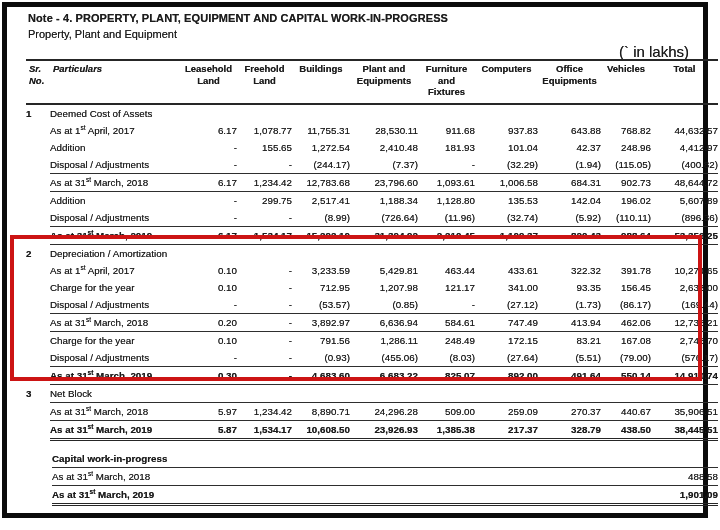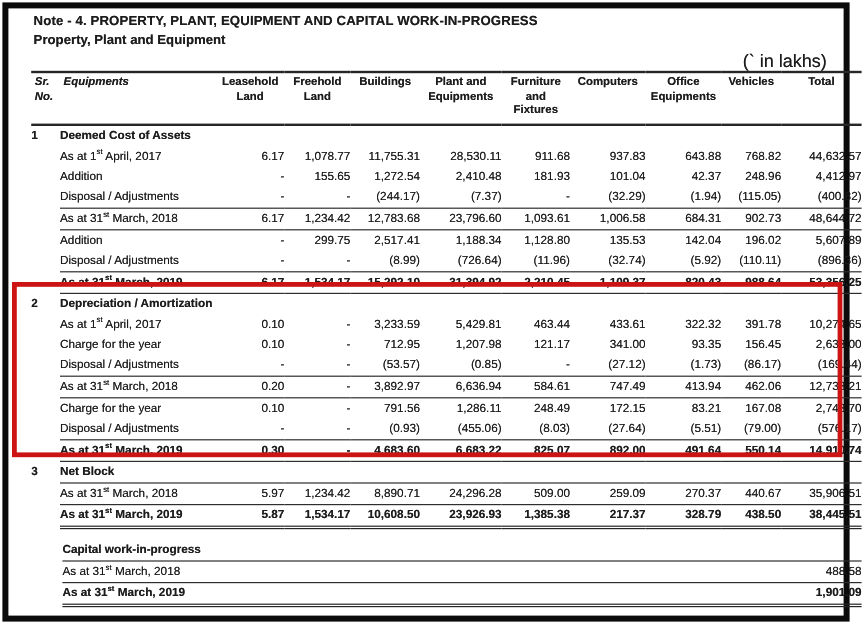--- a/index.html
+++ b/index.html
@@ -7,42 +7,42 @@
     width:720px;height:530px;position:relative;background:#ffffff;
     font-family:"Liberation Sans", sans-serif;color:#1c1c1c;overflow:hidden;
   }
   .frame{
     position:absolute;left:2px;top:2px;width:706px;height:516px;
     border:5px solid #0b0b0b;box-sizing:border-box;background:#ffffff;
   }
   .inner{position:absolute;left:0;top:0;width:696px;height:506px;
     text-shadow:0 0 .35px rgba(25,25,25,.75);margin-left:12px;}
   .title{position:absolute;left:9px;top:5px;font-size:11px;font-weight:700;letter-spacing:.1px;}
-  .subtitle{position:absolute;left:9px;top:21px;font-size:11px;font-weight:700;}
+  .subtitle{position:absolute;left:9px;top:21px;font-size:11px;font-weight:400;}
   .unit{position:absolute;right:26px;top:36px;font-size:15px;}
   table.main{
     position:absolute;left:7px;top:52px;width:692px;
     border-collapse:collapse;table-layout:fixed;
     border-top:2px solid #262626;
     font-size:9.8px;
   }
   table.main th{
     font-size:9.5px;font-weight:700;vertical-align:top;text-align:center;
     padding:2px 1px 1px 1px;line-height:11.5px;height:44px;box-sizing:border-box;
     border-bottom:2px solid #262626;
   }
   table.main th.th-left{text-align:left;padding-left:3px;font-style:italic;}
   table.main td{
     height:17px;line-height:17px;padding:0;box-sizing:border-box;
     white-space:nowrap;overflow:hidden;
   }
   td.sr{padding-left:5px;font-weight:700;}
   td.lbl{padding-left:2px;}
   td.num{text-align:right;padding-right:2px;}
-  td.sech{font-weight:700;padding-left:2px;}
+  td.sech{font-weight:400;padding-left:2px;}
   tr.bold td{font-weight:700;}
   tr.rt > .b{border-top:1px solid #2e2e2e;}
   tr.rb > .b{border-bottom:1px solid #2e2e2e;}
   tr.rbd > .b{border-bottom:3px double #262626;}
   sup{font-size:6.5px;vertical-align:super;line-height:0;}
   .cwip{position:absolute;left:33px;top:443px;width:666px;font-size:9.8px;}
   .cwip-h{font-weight:700;height:17px;line-height:17px;border-bottom:1px solid #2e2e2e;}
   .cwip-row{display:flex;height:17px;line-height:17px;border-bottom:1px solid #2e2e2e;}
   .cwip-row.dbl{border-bottom:3px double #262626;}
   .cwip-row.bold{font-weight:700;}
@@ -72,21 +72,21 @@
           <col style="width:68px">
         <col style="width:57px">
           <col style="width:63px">
           <col style="width:63px">
         <col style="width:50px">
           <col style="width:67px">
       </colgroup>
       <thead id="thead">
           <tr>
             <th class="th-left">Sr. No.</th>
-            <th class="th-left">Equipments</th>
+            <th class="th-left">Particulars</th>
             <th>Leasehold Land</th>
             <th>Freehold Land</th>
             <th>Buildings</th>
             <th>Plant and Equipments</th>
             <th>Furniture and Fixtures</th>
             <th>Computers</th>
             <th>Office Equipments</th>
             <th>Vehicles</th>
             <th>Total</th>
           </tr>

